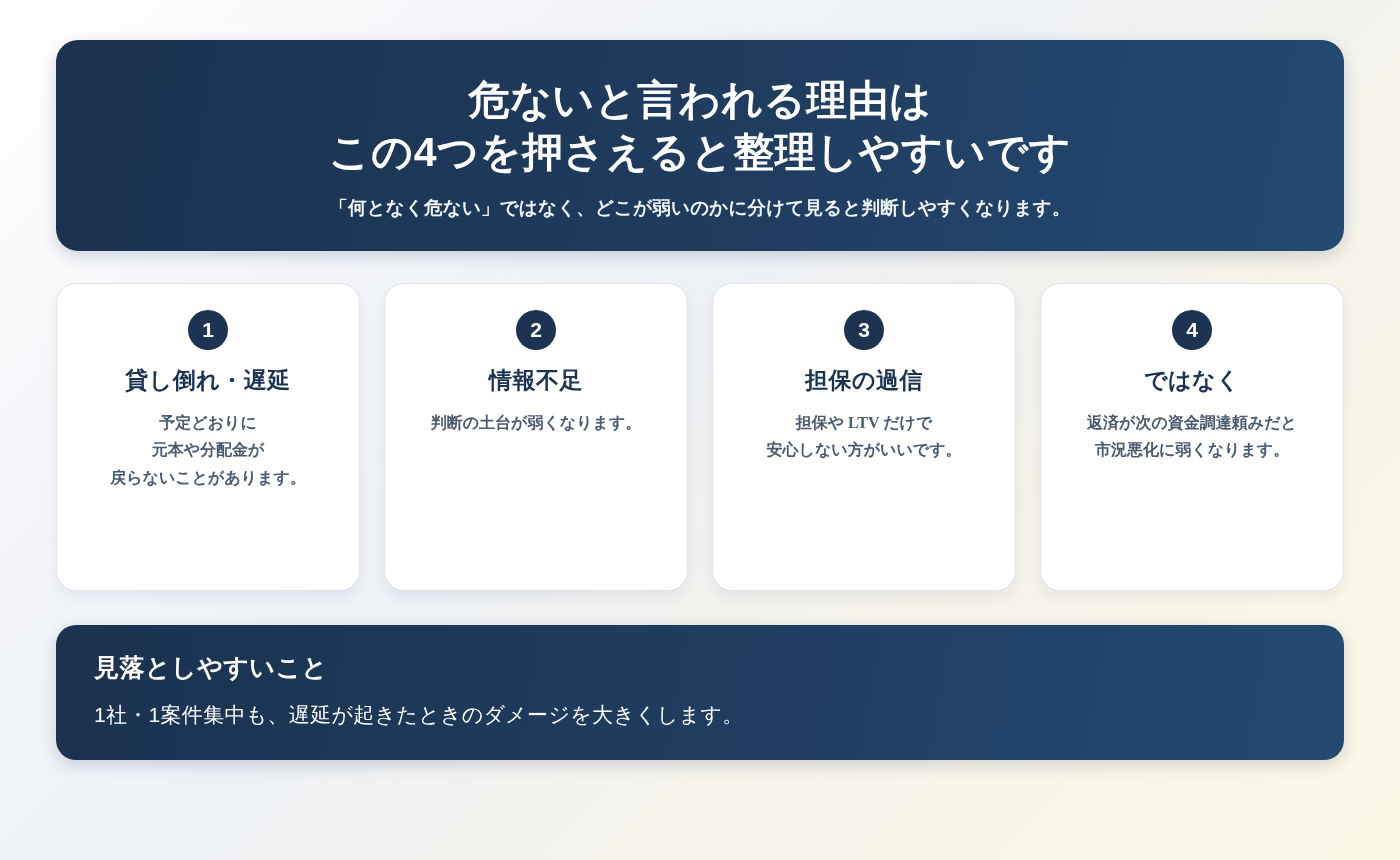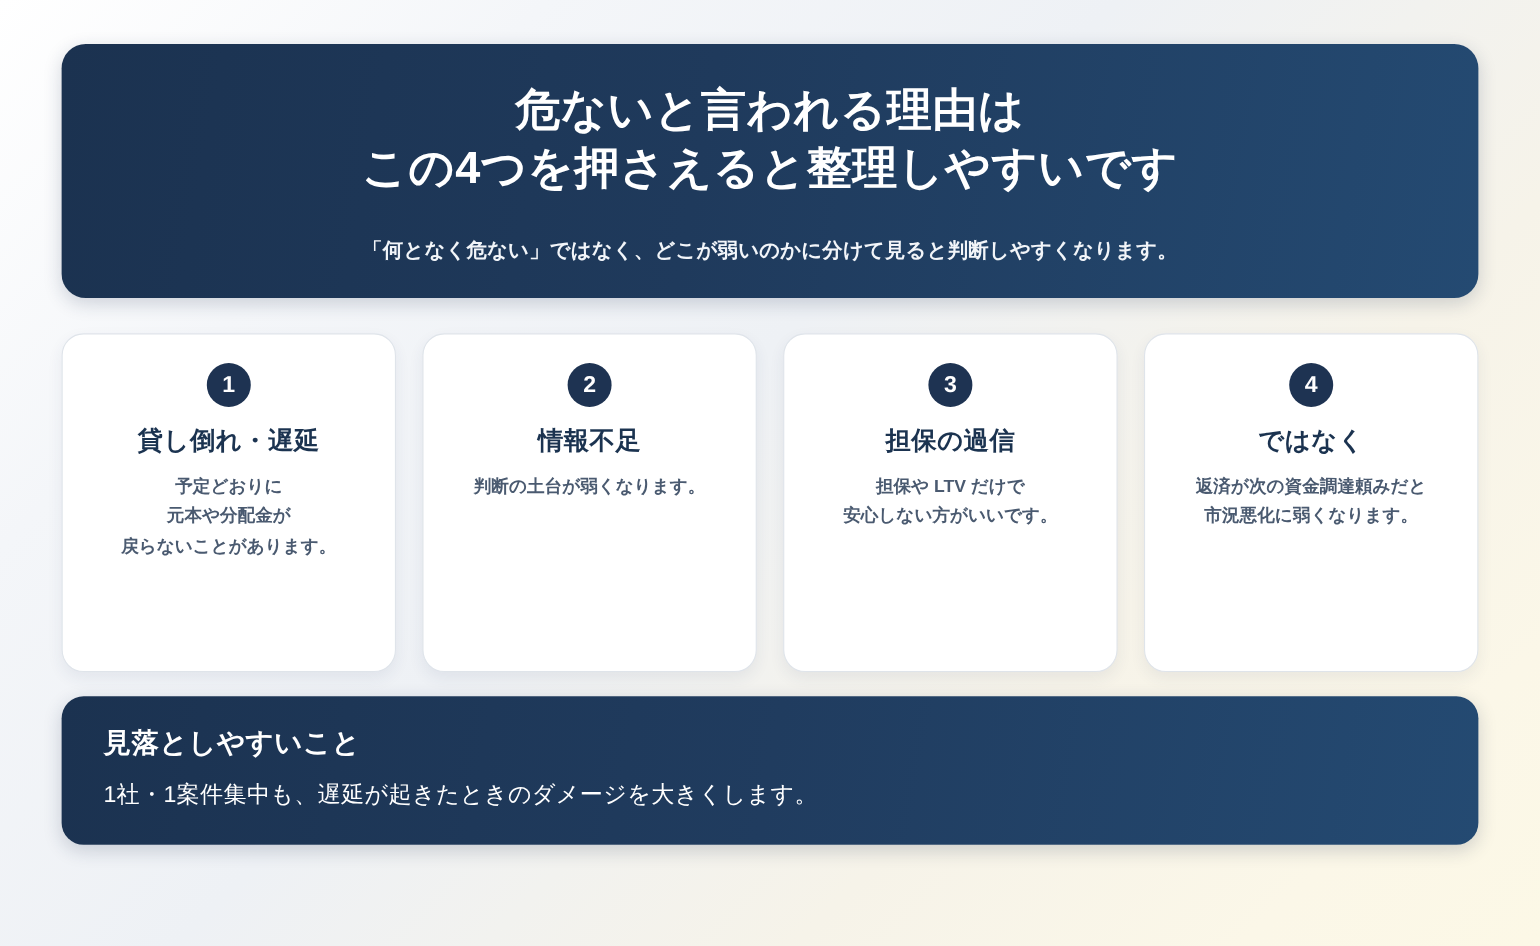--- a/index.html
+++ b/index.html
@@ -48,21 +48,21 @@
     line-height: 1.28;
     letter-spacing: 0.5px;
   }
 
   .header-title .line {
     display: block;
     white-space: nowrap;
   }
 
   .header-sub {
-    margin-top: 36px;
+    margin-top: 16px;
     color: #f2f5f9;
     font-size: 18.5px;
     font-weight: 700;
     letter-spacing: 0.2px;
     line-height: 1.4;
   }
 
   
   .cards {
     margin-top: 32px;
@@ -103,25 +103,25 @@
     margin-bottom: 14px;
   }
 
   .card-desc {
     color: #4a5a70;
     font-size: 16px;
     font-weight: 700;
     line-height: 1.72;
   }
 
-  .card-desc .line { display: block; }
+  .card-desc .line { display: block; font-family: Liberation Serif, serif; }
 
   
   .footer-band {
-    margin-top: 22px;
+    margin-top: 34px;
     background: linear-gradient(100deg, #1b3250 0%, #203c5f 50%, #244a72 100%);
     border-radius: 20px;
     padding: 26px 44px 30px 38px;
     box-shadow: 0 5px 16px rgba(25, 45, 75, 0.18);
   }
 
   .footer-title {
     color: #ffffff;
     font-size: 25px;
     font-weight: 700;

